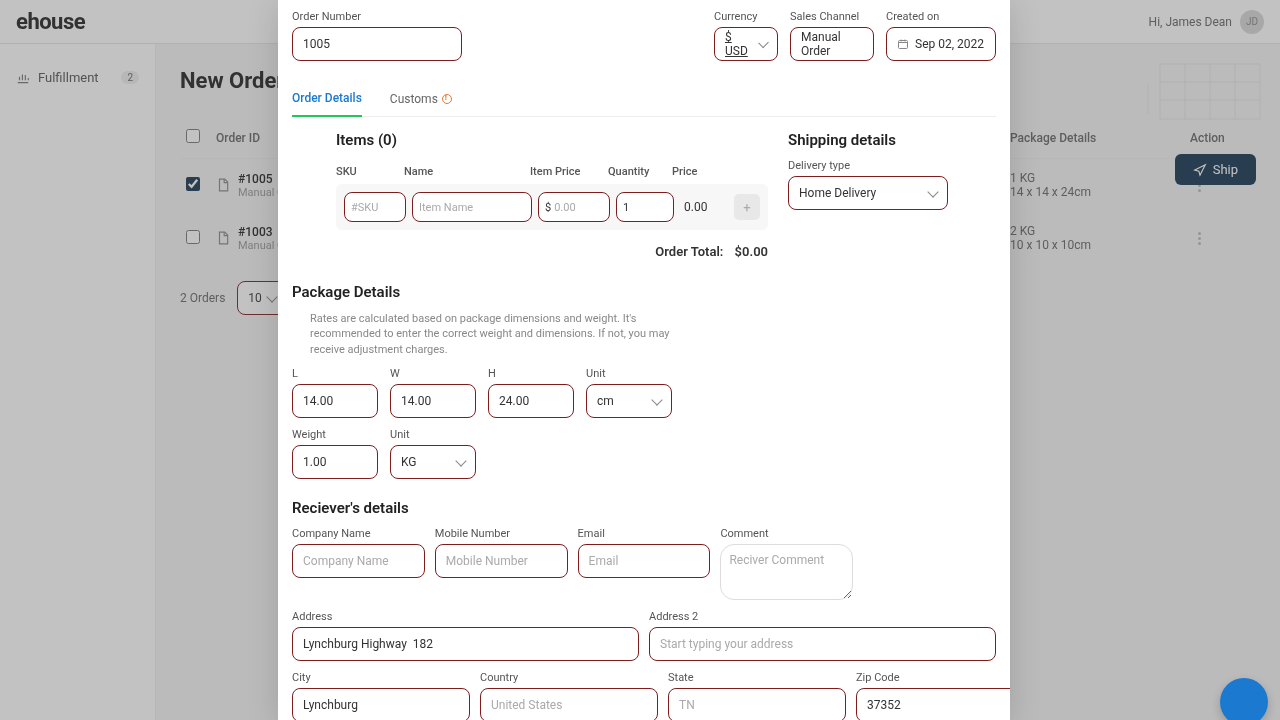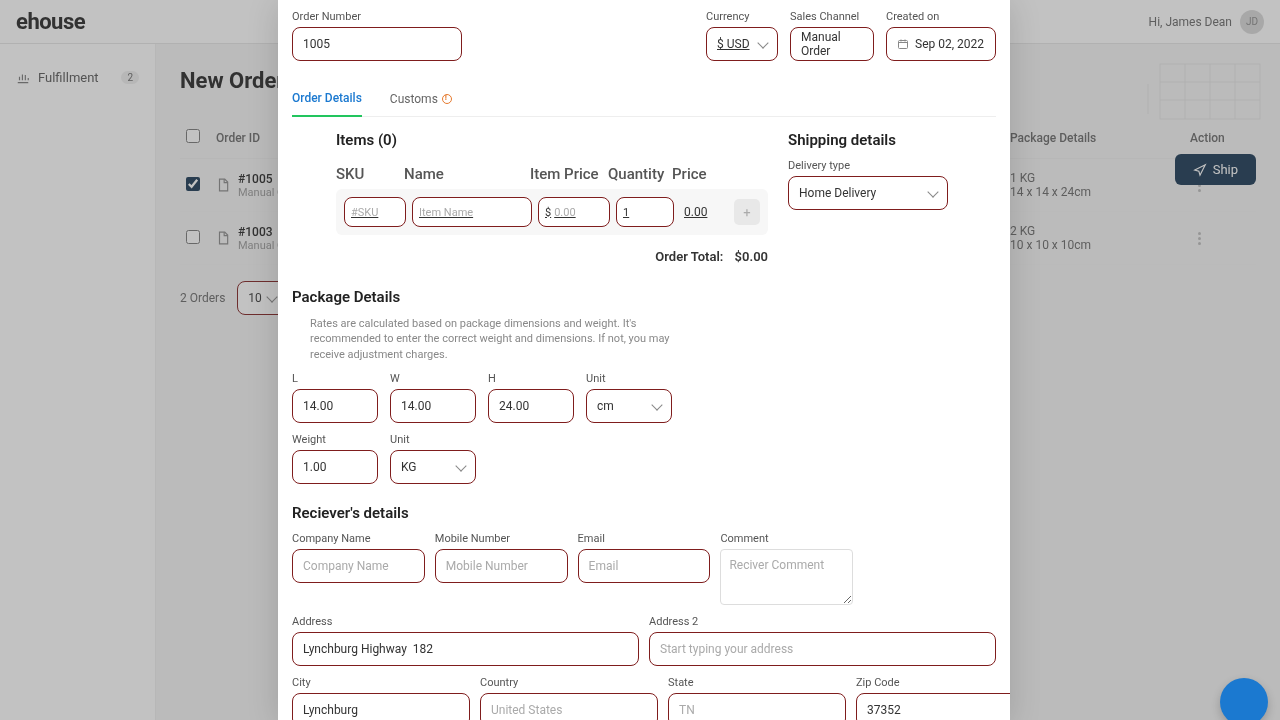--- a/index.html
+++ b/index.html
@@ -47,56 +47,56 @@
   .top-fields { display: flex; gap: 12px; align-items: flex-start; }
   .field { display: flex; flex-direction: column; gap: 4px; }
   .field label { font-size: 11px; color: #555; }
   .input, .select { border: 1px solid #7f1d1d; border-radius: 8px; padding: 8px 10px; font-size: 12px; color: #333; background: #fff; height: 34px; }
   .select { display: flex; align-items: center; justify-content: space-between; gap: 6px; cursor: pointer; }
   .chev { width: 8px; height: 8px; border-right: 1px solid #888; border-bottom: 1px solid #888; transform: rotate(45deg); margin-top:-3px;}
   .date-field { display:flex; align-items:center; gap:6px;}
   .cal-icon { width:12px; height:12px; }
 
   .order-number { width: 170px; }
-  .currency-f { width: 72px; text-decoration: underline; }
+  .currency-f { width: 64px; text-decoration: underline; }
   .channel-f { width: 84px; }
   .created-f { width: 110px; text-align: center; }
   .spacer-flex { flex: 1; }
 
   .tabs { display: flex; gap: 28px; margin-top: 24px; border-bottom: 1px solid #eee; }
   .tab { padding: 6px 0 10px 0; font-size: 12px; color: #666; cursor: pointer; display:flex; align-items:center; gap:4px;}
   .tab.active { color: #1b79d0; border-bottom: 2px solid #22c55e; margin-bottom:-1px; font-weight:500;}
   .warn-dot { width:10px;height:10px;border:1.5px solid #e67a2e;border-radius:50%;position:relative;}
   .warn-dot::after{content:"!";position:absolute;left:2px;top:-2px;font-size:8px;color:#e67a2e;font-weight:700;}
 
   .two-col { display: grid; grid-template-columns: 1fr 290px; gap: 20px; margin-top: 14px; margin-left: 44px; }
   .section-title { font-size: 15px; font-weight: 600; color: #222; margin-bottom: 10px; }
 
-  .items-head { display: grid; grid-template-columns: 62px 120px 72px 58px 48px; gap: 6px; font-size: 15px; color: #555; font-weight:500; padding: 6px 0;}
+  .items-head { display: grid; grid-template-columns: 62px 120px 72px 58px 48px; gap: 6px; font-size: 11px; color: #555; font-weight:500; padding: 6px 0;}
   .items-row-wrap { background: #f7f7f7; padding: 8px; border-radius: 6px; display:flex; align-items:center; gap:6px;}
-  .items-row { display: grid; grid-template-columns: 62px 120px 72px 58px 48px; gap: 6px; align-items:center; flex:1;text-decoration:underline;}
+  .items-row { display: grid; grid-template-columns: 62px 120px 72px 58px 48px; gap: 6px; align-items:center; flex:1;}
   .items-row .input { height: 30px; padding: 4px 6px; font-size: 11px; }
   .price-cell { font-size:12px; color:#333; text-align:left; padding-left:4px;}
   .add-item-btn { width:26px; height:26px; border-radius:5px; background:#e8e8e8; display:flex;align-items:center;justify-content:center;color:#aaa;cursor:pointer;}
 
   .order-total { text-align: right; margin-top: 14px; font-size: 13px; font-weight: 600; }
   .order-total .lbl { margin-right: 8px; }
 
   .ship-side .field { margin-bottom: 12px; }
   .ship-side .select { width: 160px; }
 
   .pkg-section { margin-top: 24px; }
   .pkg-help { font-size: 11px; color: #888; max-width: 380px; margin: 4px 0 10px 18px; line-height:1.4;}
   .pkg-row { display: flex; gap: 12px; margin-bottom: 10px; }
   .pkg-row .field .input, .pkg-row .field .select { width: 86px; }
 
   .recv-section { margin-top: 20px; }
   .recv-grid { display: grid; grid-template-columns: repeat(5, 1fr); gap: 10px; }
   .recv-grid .field .input { width: 100%; }
-  .textarea { border:1px solid #ddd; border-radius:4px; padding:8px; font-size:12px; height:56px; resize: both; width:100%; }
+  .textarea { border:1px solid #ddd; border-radius:14px; padding:8px; font-size:12px; height:56px; resize: both; width:100%; }
   .addr-row { display:grid; grid-template-columns: 1fr 1fr; gap:10px; margin-top:10px;}
   .city-row { display:grid; grid-template-columns: repeat(4,1fr); gap:10px; margin-top:10px;}
 
   input::placeholder, textarea::placeholder { color: #aaa; }
 
   
   .chat-fab { position:absolute; right:12px; bottom:-6px; width:48px;height:48px;border-radius:50%;background:#1b79d0; box-shadow:0 4px 10px rgba(0,0,0,0.2);}
 </style>
 </head>
 <body>

